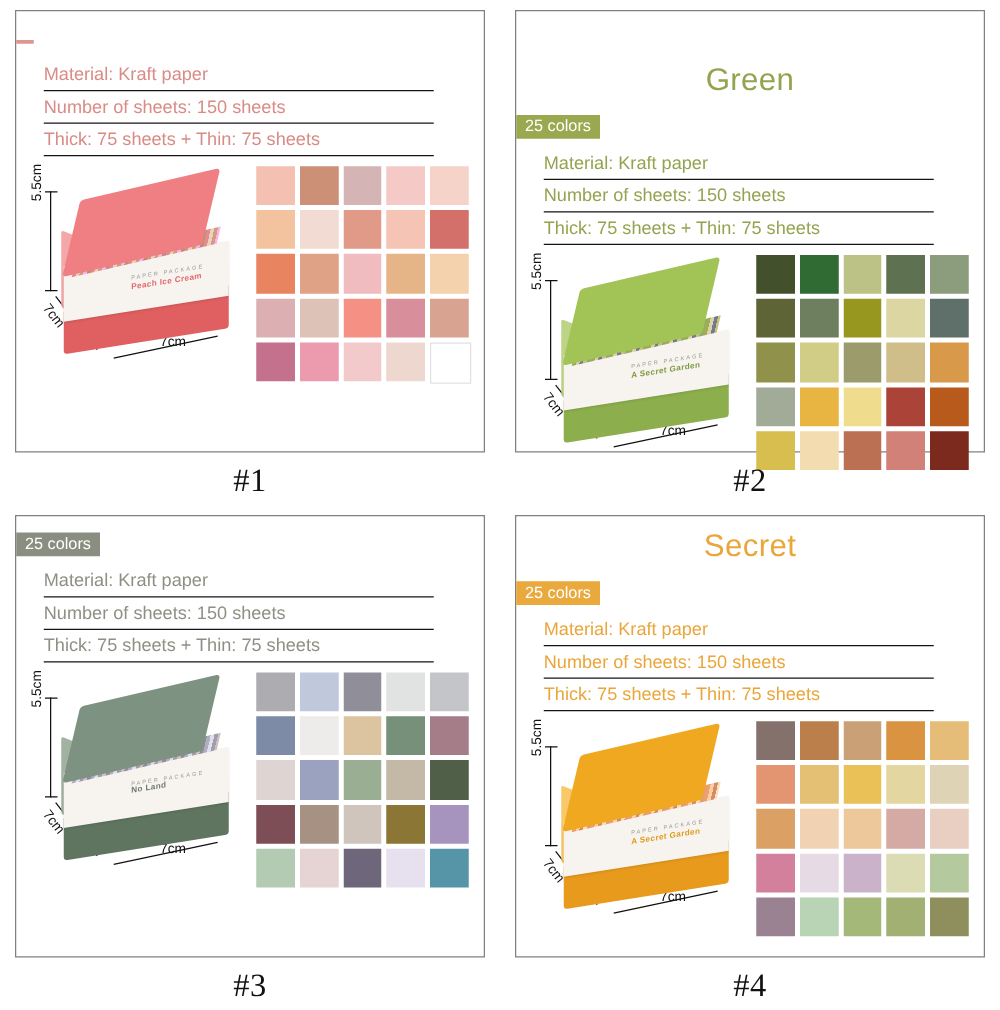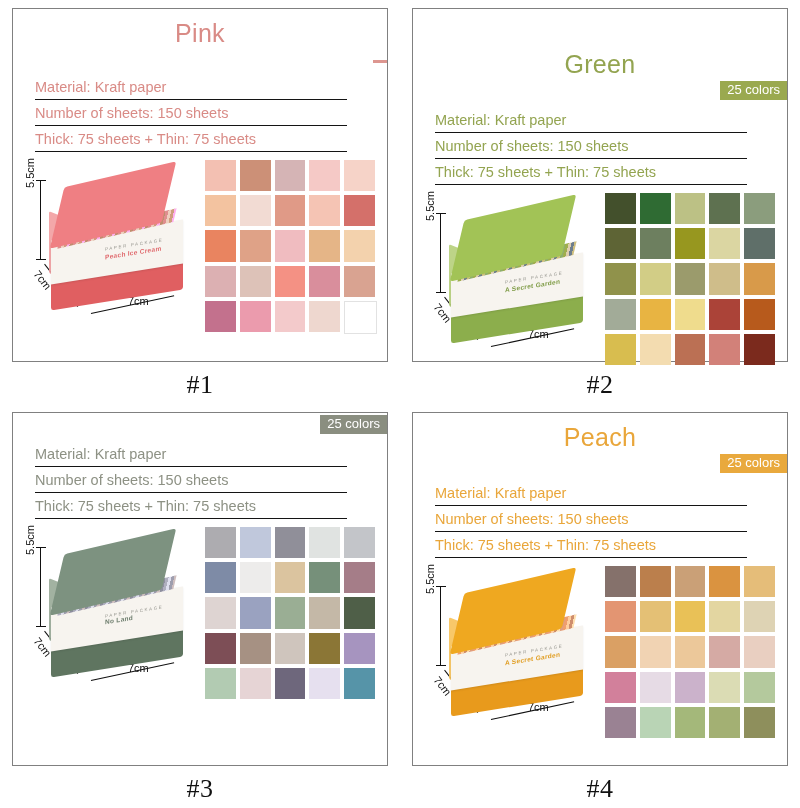--- a/index.html
+++ b/index.html
@@ -29,21 +29,21 @@
   }
 
   .title{
     text-align:center;
     font-size:25px;
     line-height:30px;
     margin-top:9px;
     font-weight:400;
     letter-spacing:.3px;
   }
-  .badge-row{text-align:right;margin-top:1px;}
+  .badge-row{text-align:left;margin-top:13px;}
   .badge{
     display:inline-block;
     color:#ffffff;
     font-size:13px;
     line-height:16px;
     padding:1px 7px 2px 7px;
   }
 
   .specs{margin:12px 0 0 22px;width:312px;}
   .spec{
@@ -161,21 +161,20 @@
   }
 </style>
 </head>
 <body>
 
 <div class="sheet">
   <div class="grid">
 
     <div class="cell">
       <div class="panel">
-        <div class="title" style="color: rgb(217, 139, 134);">Pink</div>
         <div class="badge-row">
           <span class="badge" style="background: rgb(221, 150, 144);"></span>
         </div>
         <div class="specs">
           <div class="spec" style="color: rgb(217, 139, 134);">Material: Kraft paper</div>
           <div class="spec" style="color: rgb(217, 139, 134);">Number of sheets: 150 sheets</div>
           <div class="spec" style="color: rgb(217, 139, 134);">Thick: 75 sheets + Thin: 75 sheets</div>
         </div>
         <div class="content">
           <div class="photo">
@@ -343,21 +342,21 @@
               <div class="sw" title="#e6e0ef" style="background: rgb(230, 224, 239);"></div>
               <div class="sw" title="#5694a8" style="background: rgb(86, 148, 168);"></div>
             </div>
         </div>
       </div>
       <div class="caption">#3</div>
     </div>
 
     <div class="cell">
       <div class="panel">
-        <div class="title" style="color: rgb(233, 166, 58);">Peach</div>
+        <div class="title" style="color: rgb(233, 166, 58);">Secret</div>
         <div class="badge-row">
           <span class="badge" style="background: rgb(233, 169, 61);">25 colors</span>
         </div>
         <div class="specs">
           <div class="spec" style="color: rgb(233, 166, 58);">Material: Kraft paper</div>
           <div class="spec" style="color: rgb(233, 166, 58);">Number of sheets: 150 sheets</div>
           <div class="spec" style="color: rgb(233, 166, 58);">Thick: 75 sheets + Thin: 75 sheets</div>
         </div>
         <div class="content">
           <div class="photo">

